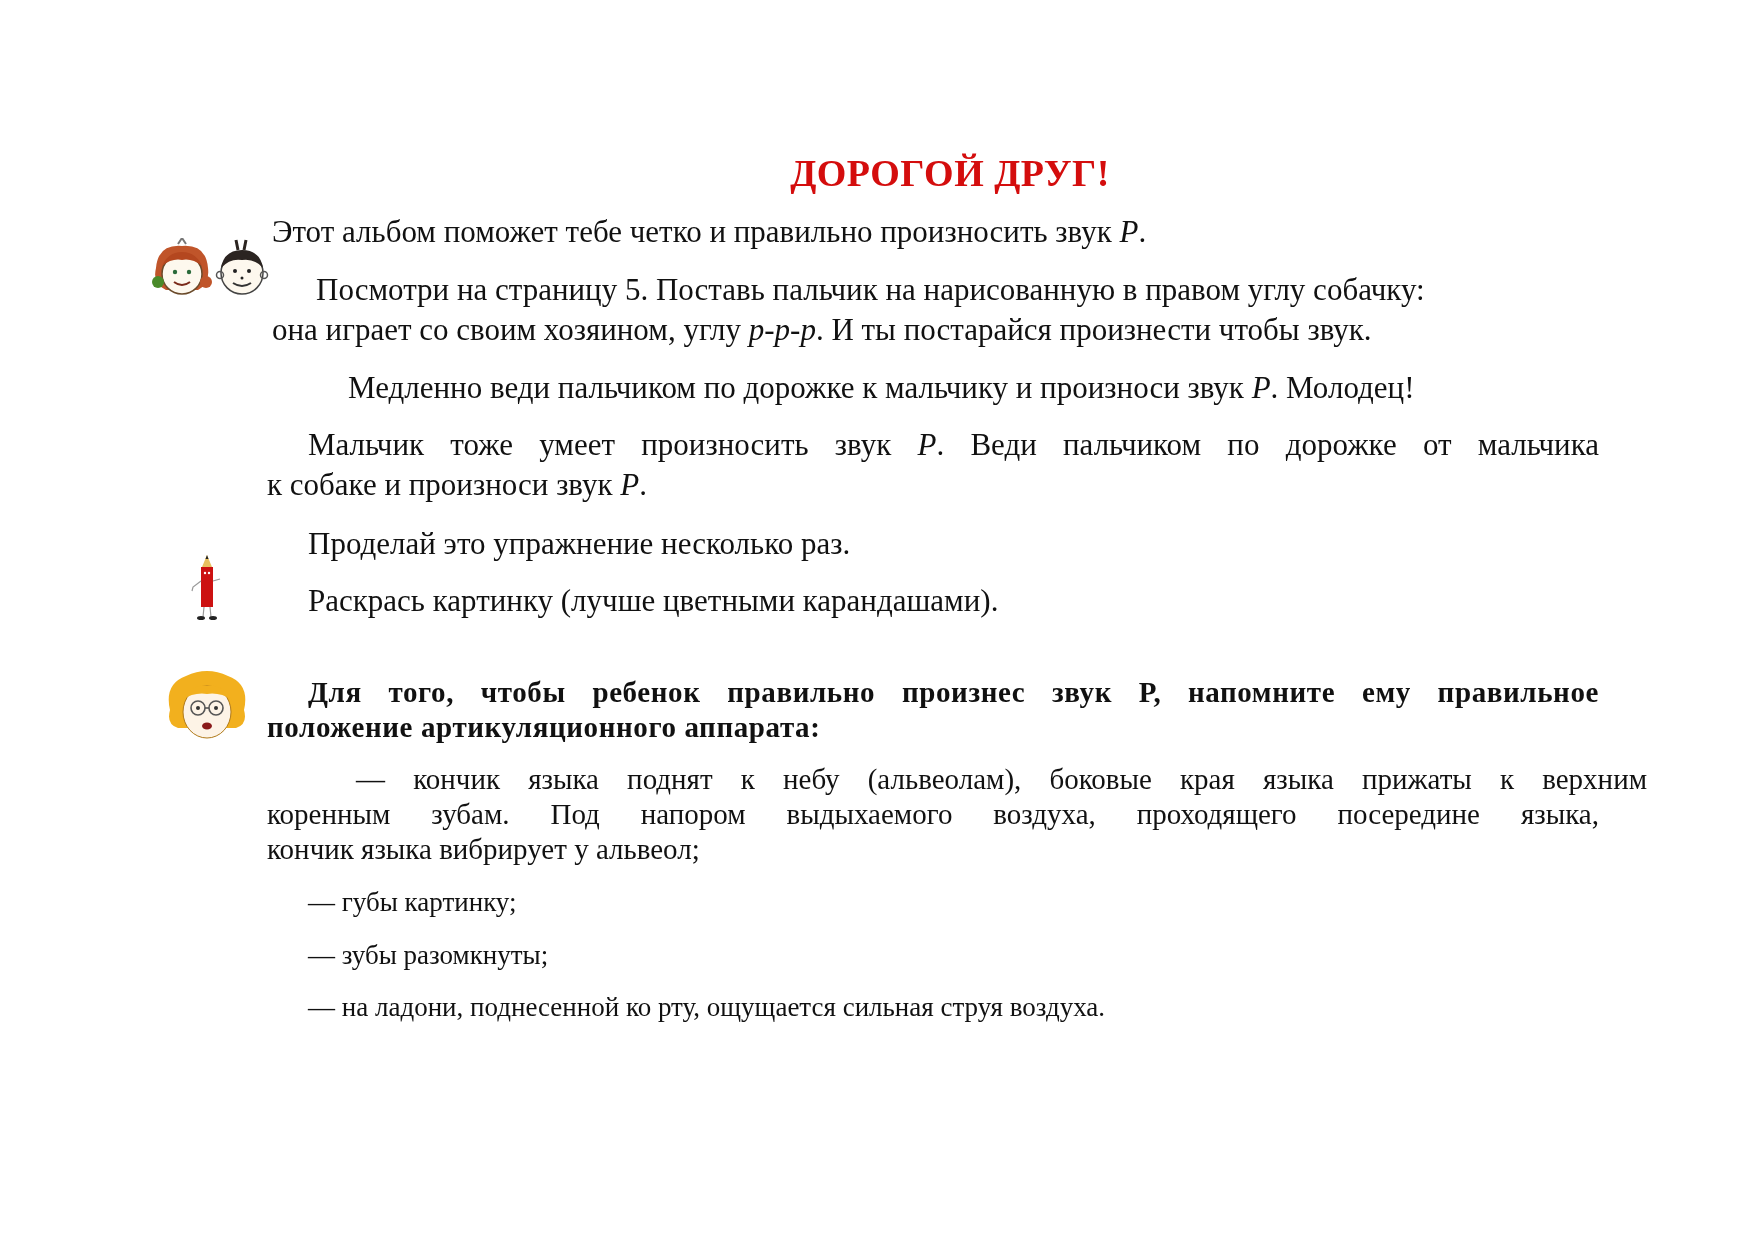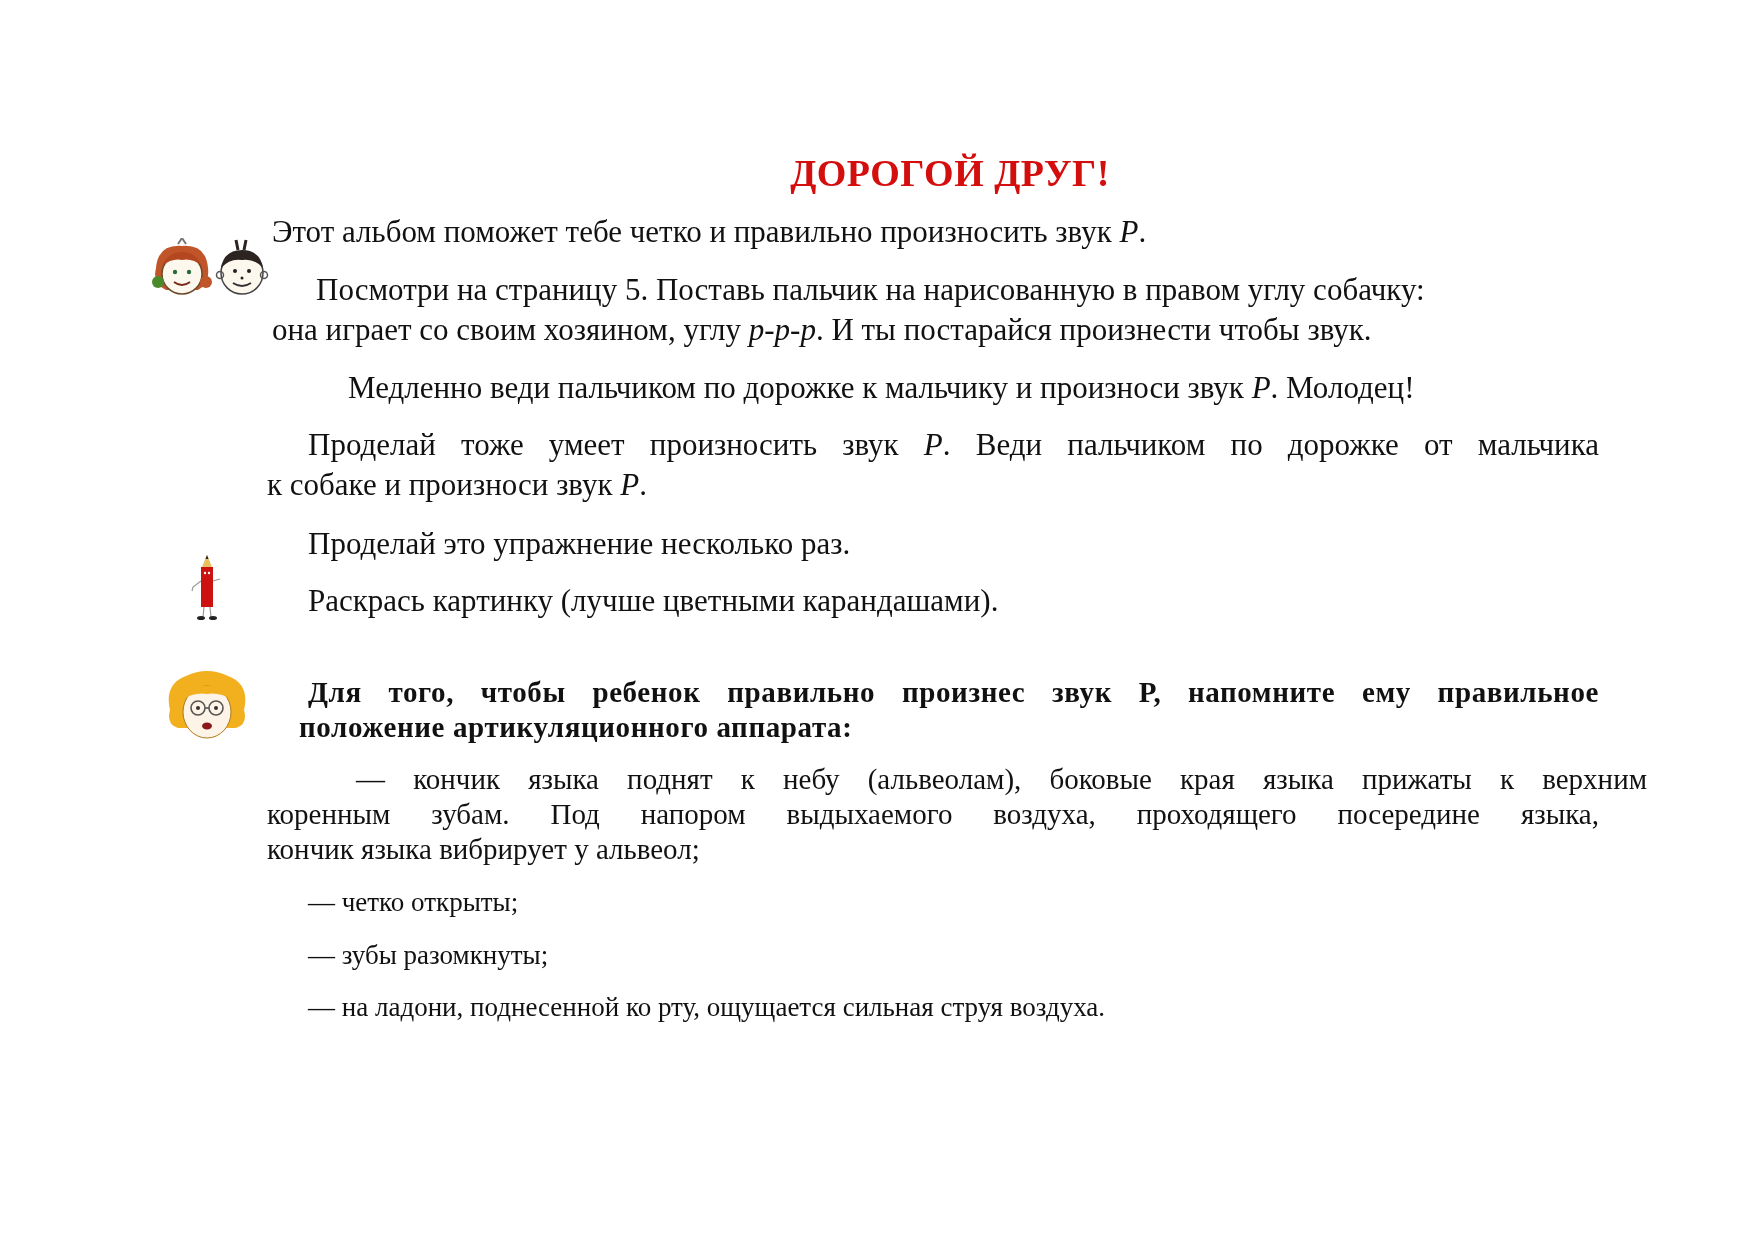--- a/index.html
+++ b/index.html
@@ -54,21 +54,21 @@
 </div>
 <div class="abs line" style="left:272px; top:312px;">
   <span>она играет со своим хозяином, углу </span><i>р-р-р</i><span>. И ты постарайся произнести чтобы звук.</span>
 </div>
 
 <div class="abs line" style="left:308px; top:370px;margin-left:40px;">
   <span>Медленно веди пальчиком по дорожке к мальчику и произноси звук </span><i>Р</i><span>. Молодец!</span>
 </div>
 
 <div class="abs line justify-last" style="left:308px; top:427px; width:1291px; white-space:normal; text-align:justify;">
-  <span>Проделай тоже умеет произносить звук </span><i>Р</i><span>. Веди пальчиком по дорожке от мальчика</span>
+  <span>Мальчик тоже умеет произносить звук </span><i>Р</i><span>. Веди пальчиком по дорожке от мальчика</span>
 </div>
 <div class="abs line" style="left:267px; top:467px;">
   <span>к собаке и произноси звук </span><i>Р</i><span>.</span>
 </div>
 
 <div class="abs line" style="left:308px; top:526px;">Проделай это упражнение несколько раз.</div>
 
 <div class="abs" style="left:188px; top:553px; width:38px; height:68px;">
   <svg width="38" height="68" viewBox="0 0 38 68">
     <polygon points="19,2 14,14 24,14" fill="#e8c060"></polygon>
@@ -94,21 +94,21 @@
     <circle cx="34" cy="38" r="7" fill="none" stroke="#555" stroke-width="1.6"></circle>
     <circle cx="52" cy="38" r="7" fill="none" stroke="#555" stroke-width="1.6"></circle>
     <line x1="41" y1="38" x2="45" y2="38" stroke="#555" stroke-width="1.6"></line>
     <circle cx="34" cy="38" r="2" fill="#333"></circle>
     <circle cx="52" cy="38" r="2" fill="#333"></circle>
     <ellipse cx="43" cy="56" rx="5" ry="3.5" fill="#8a1a1a"></ellipse>
   </svg>
 </div>
 
 <div class="abs small bold justify-last" style="left:308px; top:675px; width:1291px;">Для того, чтобы ребенок правильно произнес звук Р, напомните ему правильное</div>
-<div class="abs small bold" style="left:267px; top:710px; white-space:nowrap;margin-left:32px;">положение артикуляционного аппарата:</div>
+<div class="abs small bold" style="left:267px; top:710px; white-space:nowrap;">положение артикуляционного аппарата:</div>
 
 <div class="abs small justify-last" style="left:308px; top:762px; width:1291px;margin-left:48px;">— кончик языка поднят к небу (альвеолам), боковые края языка прижаты к верхним</div>
 <div class="abs small justify-last" style="left:267px; top:797px; width:1332px;">коренным зубам. Под напором выдыхаемого воздуха, проходящего посередине языка,</div>
 <div class="abs small" style="left:267px; top:832px; white-space:nowrap;">кончик языка вибрирует у альвеол;</div>
 
-<div class="abs dash-line" style="left:308px; top:885px;">—  четко открыты;</div>
+<div class="abs dash-line" style="left:308px; top:885px;">—  губы картинку;</div>
 <div class="abs dash-line" style="left:308px; top:938px;">—  зубы разомкнуты;</div>
 <div class="abs dash-line" style="left:308px; top:990px;">—  на ладони, поднесенной ко рту, ощущается сильная струя воздуха.</div>
 
 </body></html>

